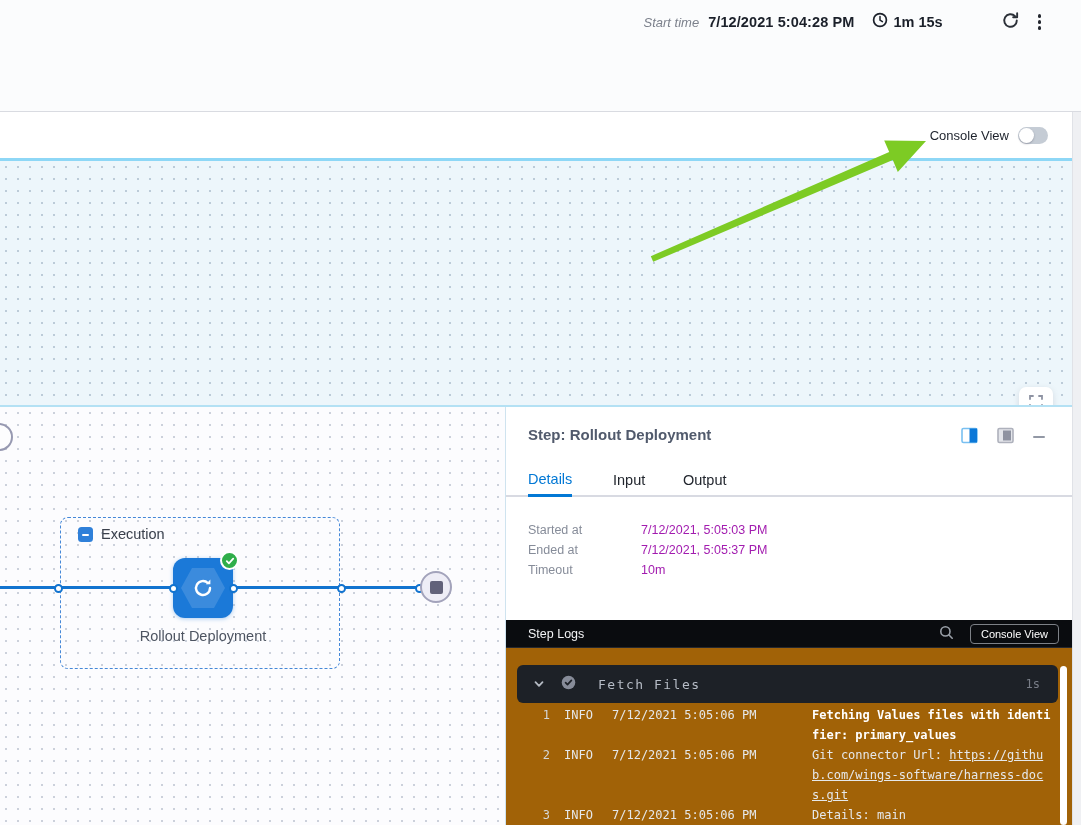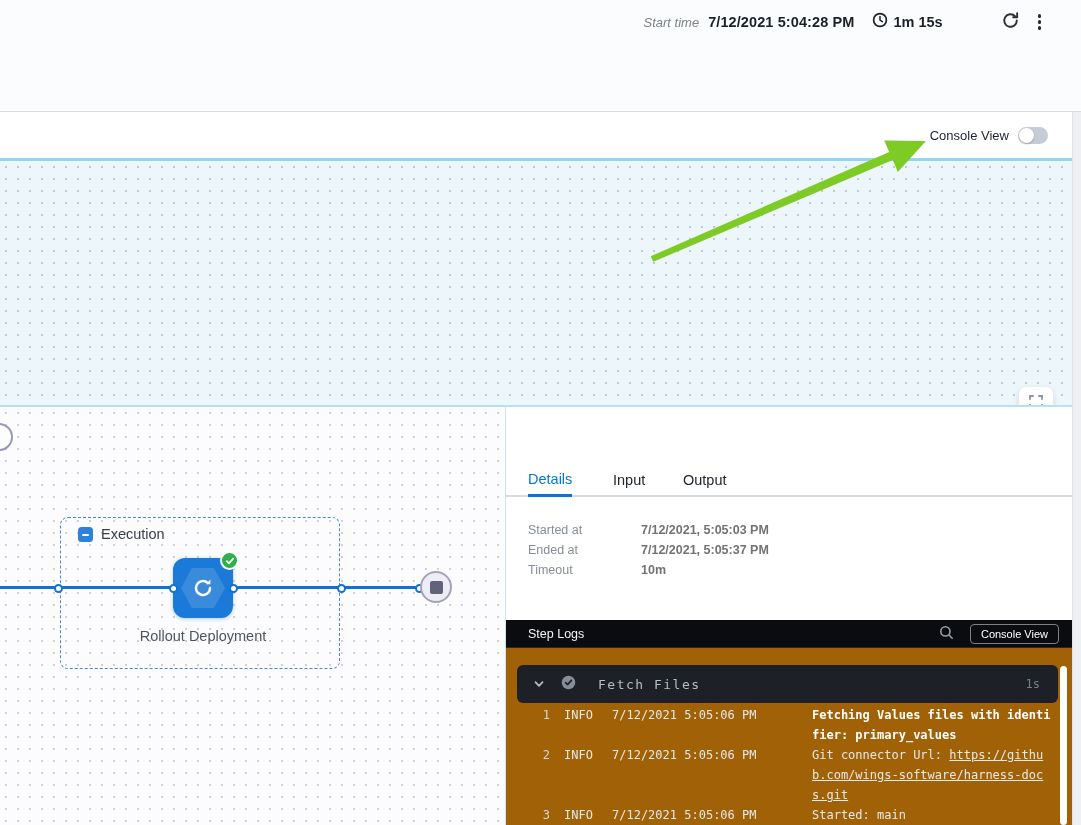--- a/index.html
+++ b/index.html
@@ -86,21 +86,21 @@
 
   .tabs { position:absolute; left:0; top:56px; width:100%; height:34px; border-bottom:2px solid #d8dae2; }
   .tab { position:absolute; top:0; height:34px; background:none; border:none; cursor:pointer;
     font-size:14.5px; color:#22262e; font-family:"Liberation Sans",sans-serif; }
   .tab.active { color:#0278d5; font-weight:500; border-bottom:3px solid #0278d5; }
   .tab-details { left:22px; } .tab-input { left:107px; } .tab-output { left:177px; }
 
   .details-grid { position:absolute; left:22px; top:113px; }
   .detail-row { display:flex; line-height:20px; }
   .detail-label { width:113px; font-size:12.5px; font-weight:400; color:#868c99; }
-  .detail-value { font-size:12.5px; font-weight:700; color:#737373; }
+  .detail-value { font-size:12.5px; font-weight:400; color:#a21caf; }
 
   
   .logs { position:absolute; left:0; top:213px; width:100%; height:205px; background:#a16207; }
   .logs-header { position:relative; height:28px; background:#0a0c0f; border-bottom:1px solid #26282e;
     display:flex; align-items:center; padding:0 14px 0 22px; }
   .logs-title { font-size:12.5px; color:#f2f3f5; flex:1; }
   .logs-search-btn { margin-right:14px; }
   .console-view-btn { background:none; border:1px solid #7d8187; border-radius:4px; color:#fff;
     font-size:11px; padding:3px 10px; cursor:pointer; font-family:"Liberation Sans",sans-serif; }
   .logs-body { position:relative; height:177px; overflow:hidden; font-family:"DejaVu Sans Mono",monospace; }
@@ -240,20 +240,44 @@
     <span class="conn-dot" style="left:228.5px"></span>
     <span class="conn-dot" style="left:336.5px"></span>
     <span class="conn-dot" style="left:414.5px"></span>
 
     <div class="stop-node">
         <i></i>
       </div>
   </div>
 
   <div class="panel">
+    <div class="panel-header">
+      <span class="panel-title">Step: Rollout Deployment</span>
+      <span class="panel-header-icons">
+        <button class="icon-btn">
+          <span>
+            <svg width="17" height="17" viewBox="0 0 17 17">
+                <rect x="1" y="1.5" width="15" height="14" rx="1.5" fill="#fff" stroke="#79c0f1" stroke-width="1.6"></rect>
+                <rect x="8.5" y="1.5" width="7.5" height="14" fill="#0b78d8"></rect>
+              </svg>
+          </span>
+        </button>
+        <button class="icon-btn">
+          <span>
+            <svg width="17" height="17" viewBox="0 0 17 17">
+                <rect x="1" y="1.5" width="15" height="14" rx="1.5" fill="#e3e5ea" stroke="#aeb1bc" stroke-width="1.6"></rect>
+                <rect x="6" y="3.5" width="8" height="10" fill="#8f93a1"></rect>
+              </svg>
+          </span>
+        </button>
+        <button class="icon-btn panel-min-btn">
+            <i></i>
+          </button>
+      </span>
+    </div>
 
     <div class="tabs">
       <button class="tab tab-details active">Details</button>
       <button class="tab tab-input">Input</button>
       <button class="tab tab-output">Output</button>
     </div>
 
     <div class="details-grid">
       <div class="detail-row">
         <span class="detail-label">Started at</span>
@@ -308,21 +332,21 @@
           <div class="log-row">
             <span class="col-num">2</span>
             <span class="col-level">INFO</span>
             <span class="col-time">7/12/2021 5:05:06 PM</span>
             <span class="col-msg"><span>Git connector Url: </span><span class="log-link">https://github.com/wings-software/harness-docs.git</span></span>
           </div>
           <div class="log-row">
             <span class="col-num">3</span>
             <span class="col-level">INFO</span>
             <span class="col-time">7/12/2021 5:05:06 PM</span>
-            <span class="col-msg">Started: main</span>
+            <span class="col-msg">Details: main</span>
           </div>
         </div>
         <div class="log-scroll-thumb"></div>
       </div>
     </div>
   </div>
 
   <svg class="arrow-overlay" viewBox="0 0 1081 825">
     <polygon fill="#7dcb24" points="650.8,256.2 889.2,151.9 884.2,140.5 926,141 897.8,171.9 892.8,160.1 653.2,261.8"></polygon>
   </svg>

